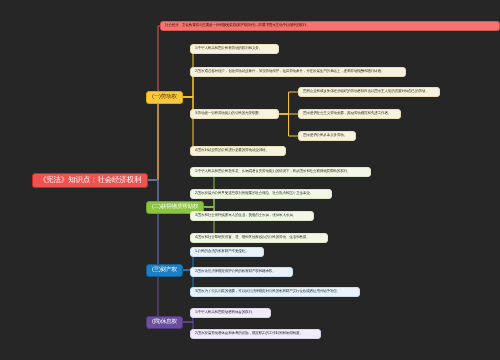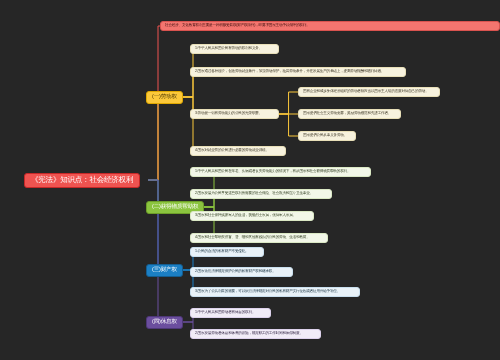--- a/index.html
+++ b/index.html
@@ -84,21 +84,21 @@
       <path d="M 204 207 H 214 V 238 H 190" stroke="#8bc43f" stroke-width="1" fill="none"></path>
       <path d="M 148 180 H 158 V 270 H 146" stroke="#1b7fc4" stroke-width="1" fill="none"></path>
       <path d="M 183 270 H 193 V 252 H 190" stroke="#1b7fc4" stroke-width="1" fill="none"></path>
       <path d="M 183 270 H 193 V 272 H 190" stroke="#1b7fc4" stroke-width="1" fill="none"></path>
       <path d="M 183 270 H 193 V 292 H 190" stroke="#1b7fc4" stroke-width="1" fill="none"></path>
       <path d="M 148 180 H 158 V 322 H 146" stroke="#6b4e9e" stroke-width="1" fill="none"></path>
       <path d="M 183 322 H 193 V 313 H 190" stroke="#6b4e9e" stroke-width="1" fill="none"></path>
       <path d="M 183 322 H 193 V 334 H 190" stroke="#6b4e9e" stroke-width="1" fill="none"></path>
     </svg>
   <div id="nodes">
-      <div class="node root" style="left: 24px; top: 172.5px;">《宪法》知识点：社会经济权利</div>
+      <div class="node root" style="left: 32px; top: 172.5px;">《宪法》知识点：社会经济权利</div>
       <div class="node leaf red" style="left: 160px; width: 340px; top: 20.5px;">社会经济、文化教育权利主要是一种积极受益权(财产权除外)，即要求国家主动予以保障的权利。</div>
       <div class="node branch yellow" style="left: 146px; top: 90.5px;">(一)劳动权</div>
       <div class="node leaf yellow" style="left: 190px; width: 88.55px; top: 43.5px;">1.中华人民共和国公民有劳动的权利和义务。</div>
       <div class="node leaf yellow" style="left: 190px; width: 216.35px; top: 66.5px;">2.国家通过各种途径，创造劳动就业条件，加强劳动保护，改善劳动条件，并在发展生产的基础上，提高劳动报酬和福利待遇。</div>
       <div class="node leaf yellow" style="left: 190px; width: 88.55px; top: 108.5px;">3.劳动是一切有劳动能力的公民的光荣职责。</div>
       <div class="node leaf yellow" style="left: 298px; width: 141.5px; top: 86.5px;">国有企业和城乡集体经济组织的劳动者都应当以国家主人翁的态度对待自己的劳动。</div>
       <div class="node leaf yellow" style="left: 298px; width: 103px; top: 108.5px;">国家提倡社会主义劳动竞赛，奖励劳动模范和先进工作者。</div>
       <div class="node leaf yellow" style="left: 298px; width: 57.5px; top: 130.5px;">国家提倡公民从事义务劳动。</div>
       <div class="node leaf yellow" style="left: 190px; width: 95.65px; top: 145.5px;">4.国家对就业前的公民进行必要的劳动就业训练。</div>
       <div class="node branch green" style="left: 146px; top: 200.5px;">(二)获得物质帮助权</div>

